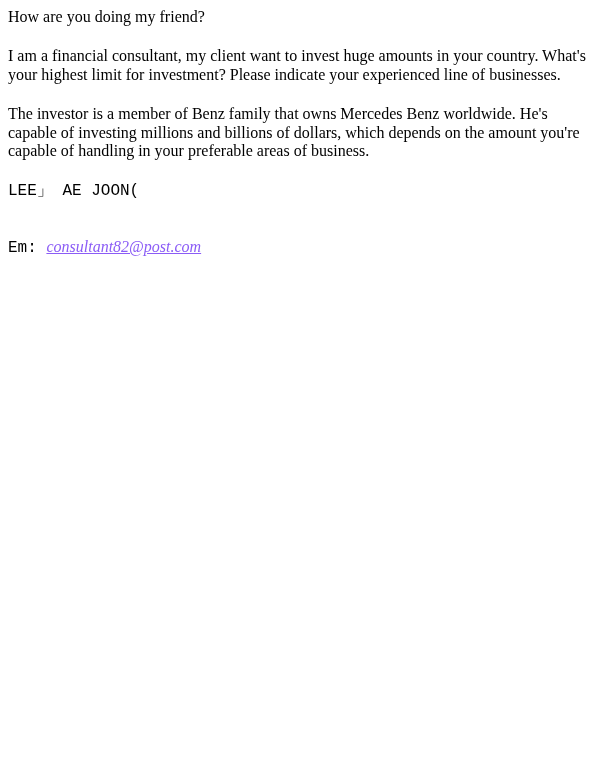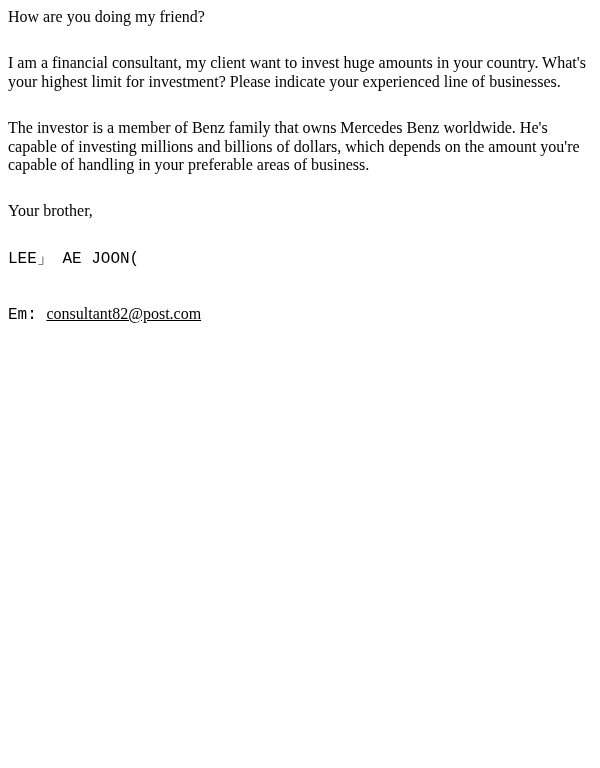--- a/index.html
+++ b/index.html
@@ -7,47 +7,47 @@
   }
   body {
     margin: 8px;
     width: 584px;
     font-family: "Liberation Serif", "DejaVu Serif", serif;
     font-size: 16px;
     line-height: 1.15;
     color: #000000;
   }
   p {
-    margin: 28px 0;
+    margin: 21px 0;
   }
   p.first {
     margin-top: 0;
   }
   a.email-link {
-    color: #000000;
+    color: #8b5cf6;
     text-decoration: underline;
     cursor: pointer;
+    font-style: italic;
   }
   .sig-line {
     display: inline;
     font-family: Liberation Mono, monospace;
   }
 </style>
 </head>
 <body>
 
 <div>
 
   <p class="first">How are you doing my friend?</p>
 
   <p>I am a financial consultant, my client want to invest huge amounts in your country. What's your highest limit for investment? Please indicate your experienced line of businesses.</p>
 
   <p>The investor is a member of Benz family that owns Mercedes Benz worldwide. He's capable of investing millions and billions of dollars, which depends on the amount you're capable of handling in your preferable areas of business.</p>
 
-  <p>Your brother,</p>
 
   <p>
     <span class="sig-line">LEE」 AE JOON(</span><br>
     <br>
     <br>
     <span class="sig-line">Em: </span><a class="email-link" href="#">consultant82@post.com</a>
   </p>
 
 </div>
 

